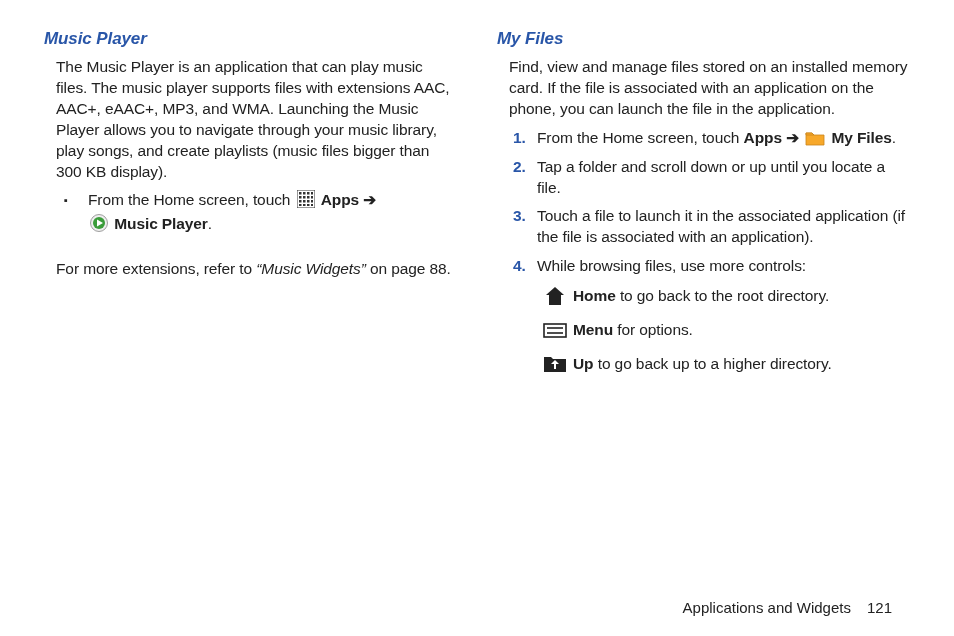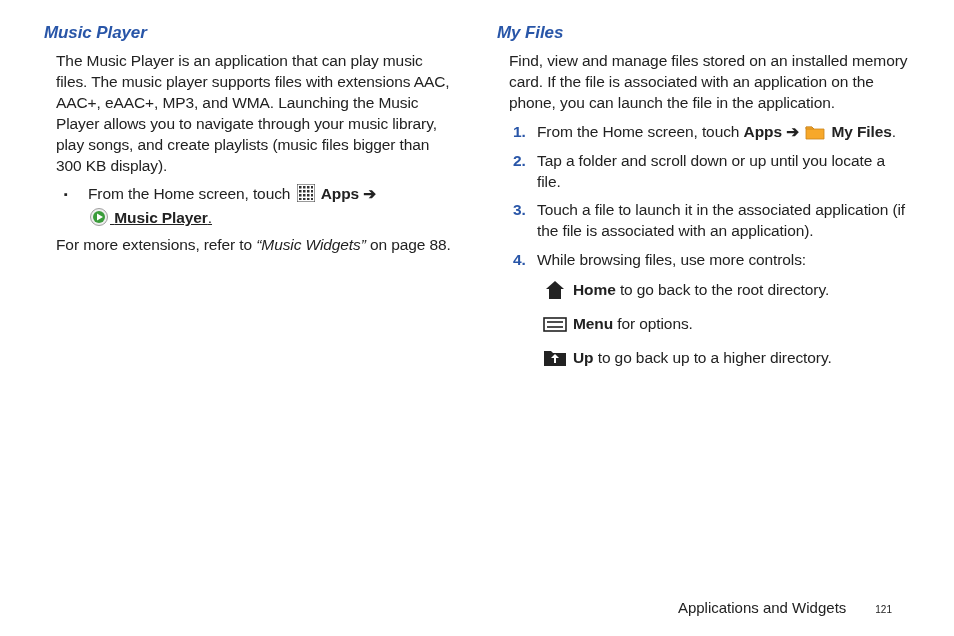--- a/index.html
+++ b/index.html
@@ -1,37 +1,37 @@
 <!DOCTYPE html>
 <html><head>
 <meta charset="utf-8">
 <style>
   * { box-sizing: border-box; margin: 0; padding: 0; }
   html, body { width: 954px; height: 636px; background: #fff; font-family: Arial, Helvetica, sans-serif; color: #222; }
-  .page { display: flex; flex-direction: column; height: 100%; padding: 22px 44px 20px 44px; }
+  .page { display: flex; flex-direction: column; height: 100%; padding: 28px 44px 20px 44px; }
   .cols { display: flex; flex: 1; gap: 40px; }
   .col { flex: 1; font-size: 15.5px; line-height: 1.35; letter-spacing: -0.1px; font-stretch: condensed; }
   .heading { color: #2956a8; font-weight: bold; font-style: italic; font-size: 17px; margin-bottom: 6px; }
   .para { margin-left: 12px; margin-bottom: 8px; }
   .bullet-row { display: flex; margin-left: 20px; margin-bottom: 3px; }
   .bullet-mark { width: 24px; flex-shrink: 0; font-size: 11px; padding-top: 3px; }
   .bullet-body { flex: 1; }
-  .ind2 { margin-left: 44px; margin-bottom: 6px; text-decoration: underline; }
+  .ind2 { margin-left: 44px; margin-bottom: 24px; }
   .ol-row { display: flex; margin-left: 16px; margin-bottom: 8px; }
   .ol-num { width: 24px; flex-shrink: 0; color: #2956a8; font-weight: bold; }
   .ol-body { flex: 1; }
   .ctrl-row { display: flex; margin-left: 40px; margin-bottom: 12px; align-items: center; }
   .ctrl-icon { width: 36px; flex-shrink: 0; display: flex; justify-content: center; }
   .ctrl-text { flex: 1; padding-top: 1px; }
   .b { font-weight: bold; }
   .i { font-style: italic; }
   .arrow { font-weight: bold; }
   .inline-icon { display: inline-block; vertical-align: -3px; margin: 0 2px; }
-  .footer { display: flex; justify-content: flex-end; align-items: baseline; gap: 29px; font-size: 15px; padding-right: 18px; padding-top: 12px; }
-  .footer .pg { font-size: 10px; }
+  .footer { display: flex; justify-content: flex-end; align-items: baseline; gap: 16px; font-size: 15px; padding-right: 18px; padding-top: 12px; }
+  .footer .pg { font-size: 15px; }
   svg { display: block; }
 </style>
 </head>
 <body>
 
 <div class="page">
   <div class="cols">
 
     <div class="col">
       <div class="heading">Music Player</div>

